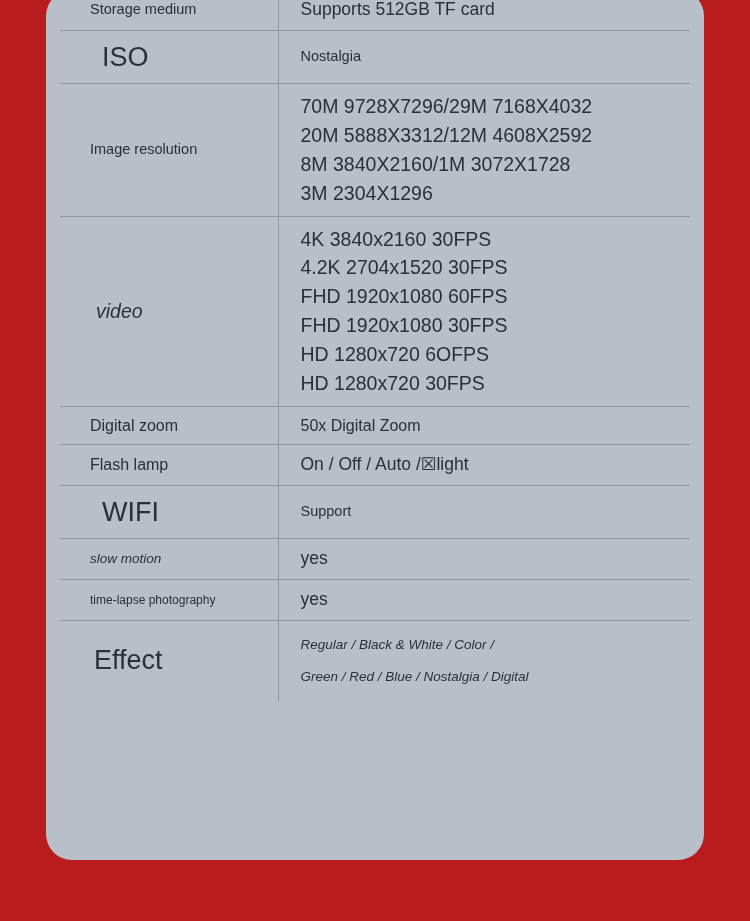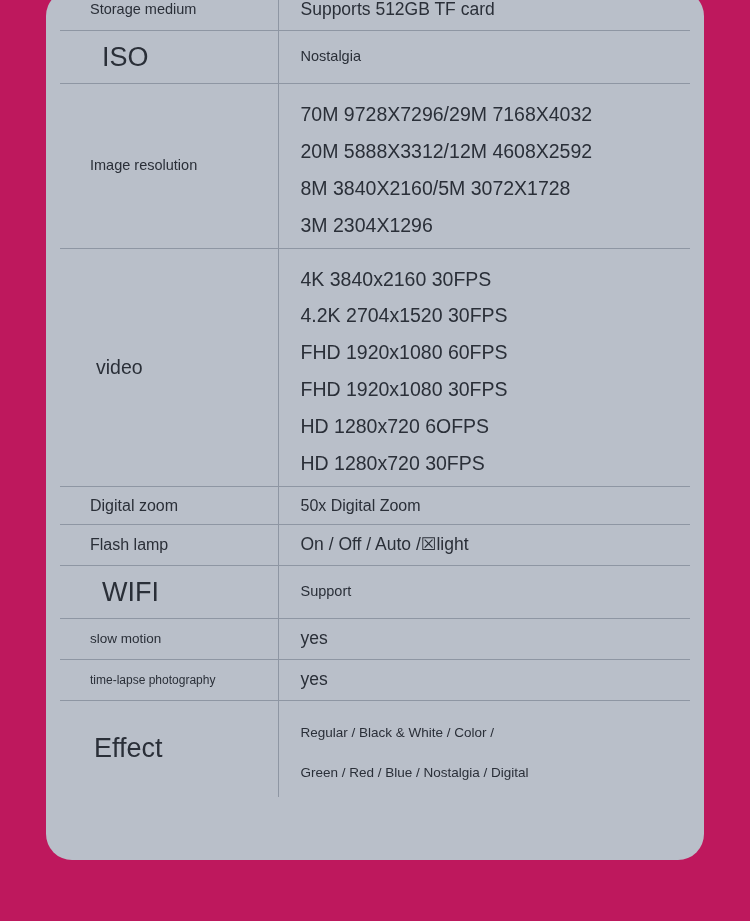--- a/index.html
+++ b/index.html
@@ -10,21 +10,21 @@
   body {
     width: 750px;
     height: 921px;
     overflow: hidden;
     font-family: "Liberation Sans", sans-serif;
   }
   .page {
     position: relative;
     width: 750px;
     height: 921px;
-    background: #be185d;
+    background: #b91c1c;
   }
   .card {
     position: absolute;
     left: 46px;
     top: -10px;
     width: 658px;
     height: 870px;
     background: #b9bfc9;
     border-radius: 26px;
     overflow: hidden;
@@ -56,31 +56,31 @@
     border-right: 1px solid #8e96a3;
   }
   td.value-cell {
     padding-left: 22px;
     padding-top: 8px;
     padding-bottom: 8px;
     box-sizing: border-box;
   }
   
   .fs-10 { font-size: 12px; }
-  .fs-13 { font-size: 13.5px; }
+  .fs-13 { font-size: 13.5px; font-style: italic; }
   .fs-14 { font-size: 14.5px; }
   .fs-16 { font-size: 16px; }
   .fs-17 { font-size: 17.5px; }
   .fs-19 { font-size: 19.5px; }
   .fs-21 { font-size: 27px; }
   .lh-tight { line-height: 1.18; }
   .lh-norm { line-height: 1.35; }
   .lh-loose { line-height: 1.48; }
   .line { display: block; white-space: pre; }
-  .nowrap { white-space: pre; margin-top: 8px; }
+  .nowrap { white-space: pre; }
   .label-stack span { display: block; }
 </style>
 </head>
 <body>
 
 <div class="page">
   <div class="card">
     <table class="spec-table">
       <tbody>
         <tr>
@@ -102,28 +102,28 @@
         </tr>
 
 
         <tr>
           <td class="label-cell">
             <span class="fs-14 lh-norm line">Image resolution</span>
           </td>
           <td class="value-cell">
             <span class="fs-19 lh-loose line nowrap">70M 9728X7296/29M 7168X4032</span>
             <span class="fs-19 lh-loose line nowrap">20M 5888X3312/12M 4608X2592</span>
-            <span class="fs-19 lh-loose line nowrap">8M 3840X2160/5M 3072X1728</span>
+            <span class="fs-19 lh-loose line nowrap">8M 3840X2160/1M 3072X1728</span>
             <span class="fs-19 lh-loose line nowrap">3M 2304X1296</span>
           </td>
         </tr>
 
         <tr>
           <td class="label-cell">
-            <span class="fs-19 lh-norm line" style="padding-left:6px;">video</span>
+            <span class="fs-19 lh-norm line" style="padding-left:6px;font-style:italic;">video</span>
           </td>
           <td class="value-cell">
             <span class="fs-19 lh-loose line nowrap">4K 3840x2160 30FPS</span>
             <span class="fs-19 lh-loose line nowrap">4.2K 2704x1520 30FPS</span>
             <span class="fs-19 lh-loose line nowrap">FHD 1920x1080 60FPS</span>
             <span class="fs-19 lh-loose line nowrap">FHD 1920x1080 30FPS</span>
             <span class="fs-19 lh-loose line nowrap">HD 1280x720 6OFPS</span>
             <span class="fs-19 lh-loose line nowrap">HD 1280x720 30FPS</span>
           </td>
         </tr>

